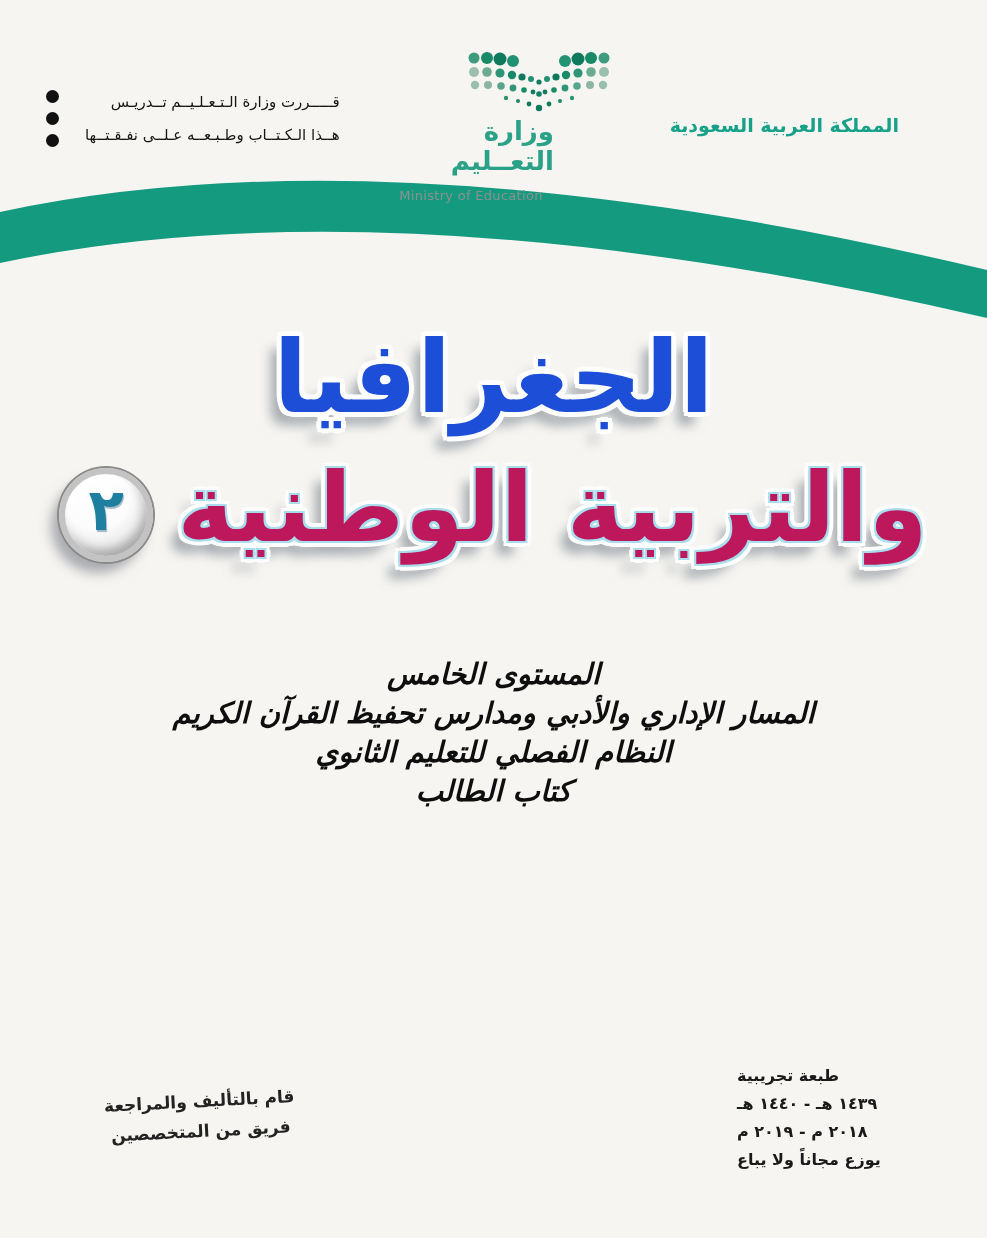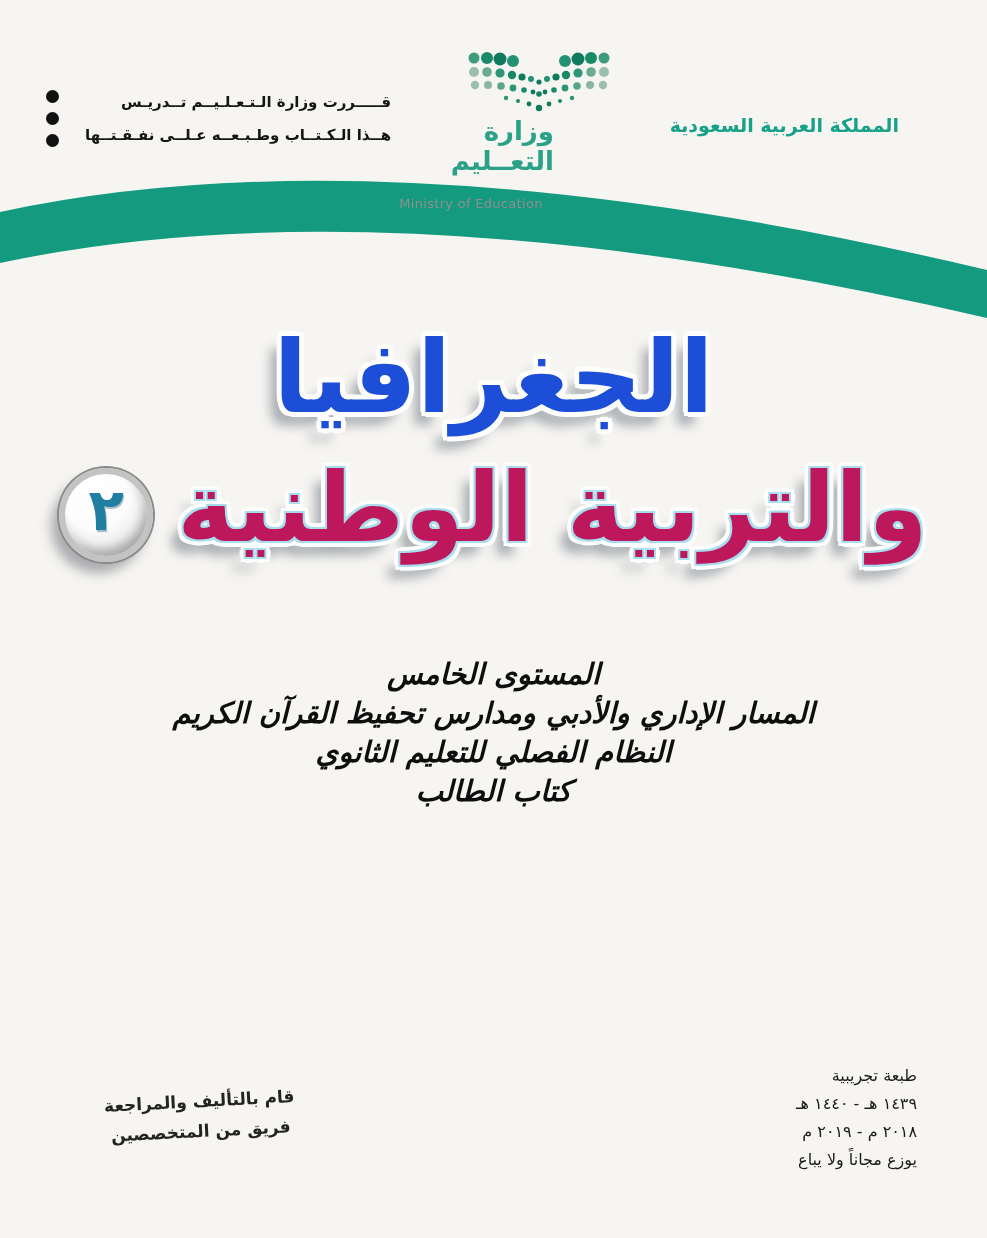--- a/index.html
+++ b/index.html
@@ -7,27 +7,27 @@
   body { font-family:"DejaVu Sans", sans-serif; }
   .cover {
     position:relative; width:987px; height:1238px; margin:0 auto;
     background:#f6f5f2; overflow:hidden;
   }
 
   
   .statement { position:absolute; top:86px; left:46px; display:flex; align-items:stretch; }
   .statement-dots { display:flex; flex-direction:column; justify-content:space-between; padding:4px 0 5px 0; margin-right:26px; }
   .dot { width:13px; height:13px; border-radius:50%; background:#111; }
-  .statement-text { direction:rtl; text-align:right; font-size:15px; font-weight:bold; color:#151515; line-height:33px; white-space:nowrap; }
+  .statement-text { direction:rtl; text-align:right; font-size:15px; font-weight:normal; color:#151515; line-height:33px; white-space:nowrap; }
 
   
   .moe-logo { position:absolute; top:48px; left:388px; width:238px; }
   .moe-dots { position:relative; left:70px; width:162px; height:66px; display:block; }
   .moe-wordmark { direction:rtl; width:166px; font-size:26px; font-weight:bold; color:#2ba188; line-height:30px; margin-top:2px; }
-  .moe-english { width:166px; text-align:center; font-size:13px; color:#8f8f8f; margin-top:20px; letter-spacing:.3px; }
+  .moe-english { width:166px; text-align:center; font-size:13px; color:#8f8f8f; margin-top:12px; letter-spacing:.3px; }
 
   
   .kingdom { position:absolute; top:114px; right:88px; direction:rtl; font-size:19px; font-weight:bold; color:#17a189; }
 
   
   .swoosh { position:absolute; top:0; left:0; width:987px; height:360px; }
 
   
   .title-line1 {
     position:absolute; top:308px; left:0; width:100%;
@@ -75,22 +75,22 @@
   
   .credits {
     position:absolute; top:1086px; left:84px; width:232px;
     direction:rtl; text-align:center; transform:rotate(-3deg);
     font-size:17px; font-weight:bold; color:#232323; line-height:30px;
   }
 
   
   .edition {
     position:absolute; top:1062px; right:70px; width:180px;
-    direction:rtl; text-align:right;
-    font-size:16px; font-weight:normal; color:#1a1a1a; line-height:28px;
+    direction:rtl; text-align:left;
+    font-size:16px; font-weight:bold; color:#1a1a1a; line-height:28px;
   }
   .edition div { white-space:nowrap; }
 </style>
 </head>
 <body>
 
 <div class="cover">
 
   <svg class="swoosh" viewBox="0 0 987 360" preserveAspectRatio="none">
     <path d="M0,212 Q390,128 987,270 L987,318 Q390,180 0,263 Z" fill="#149a7f"></path>

